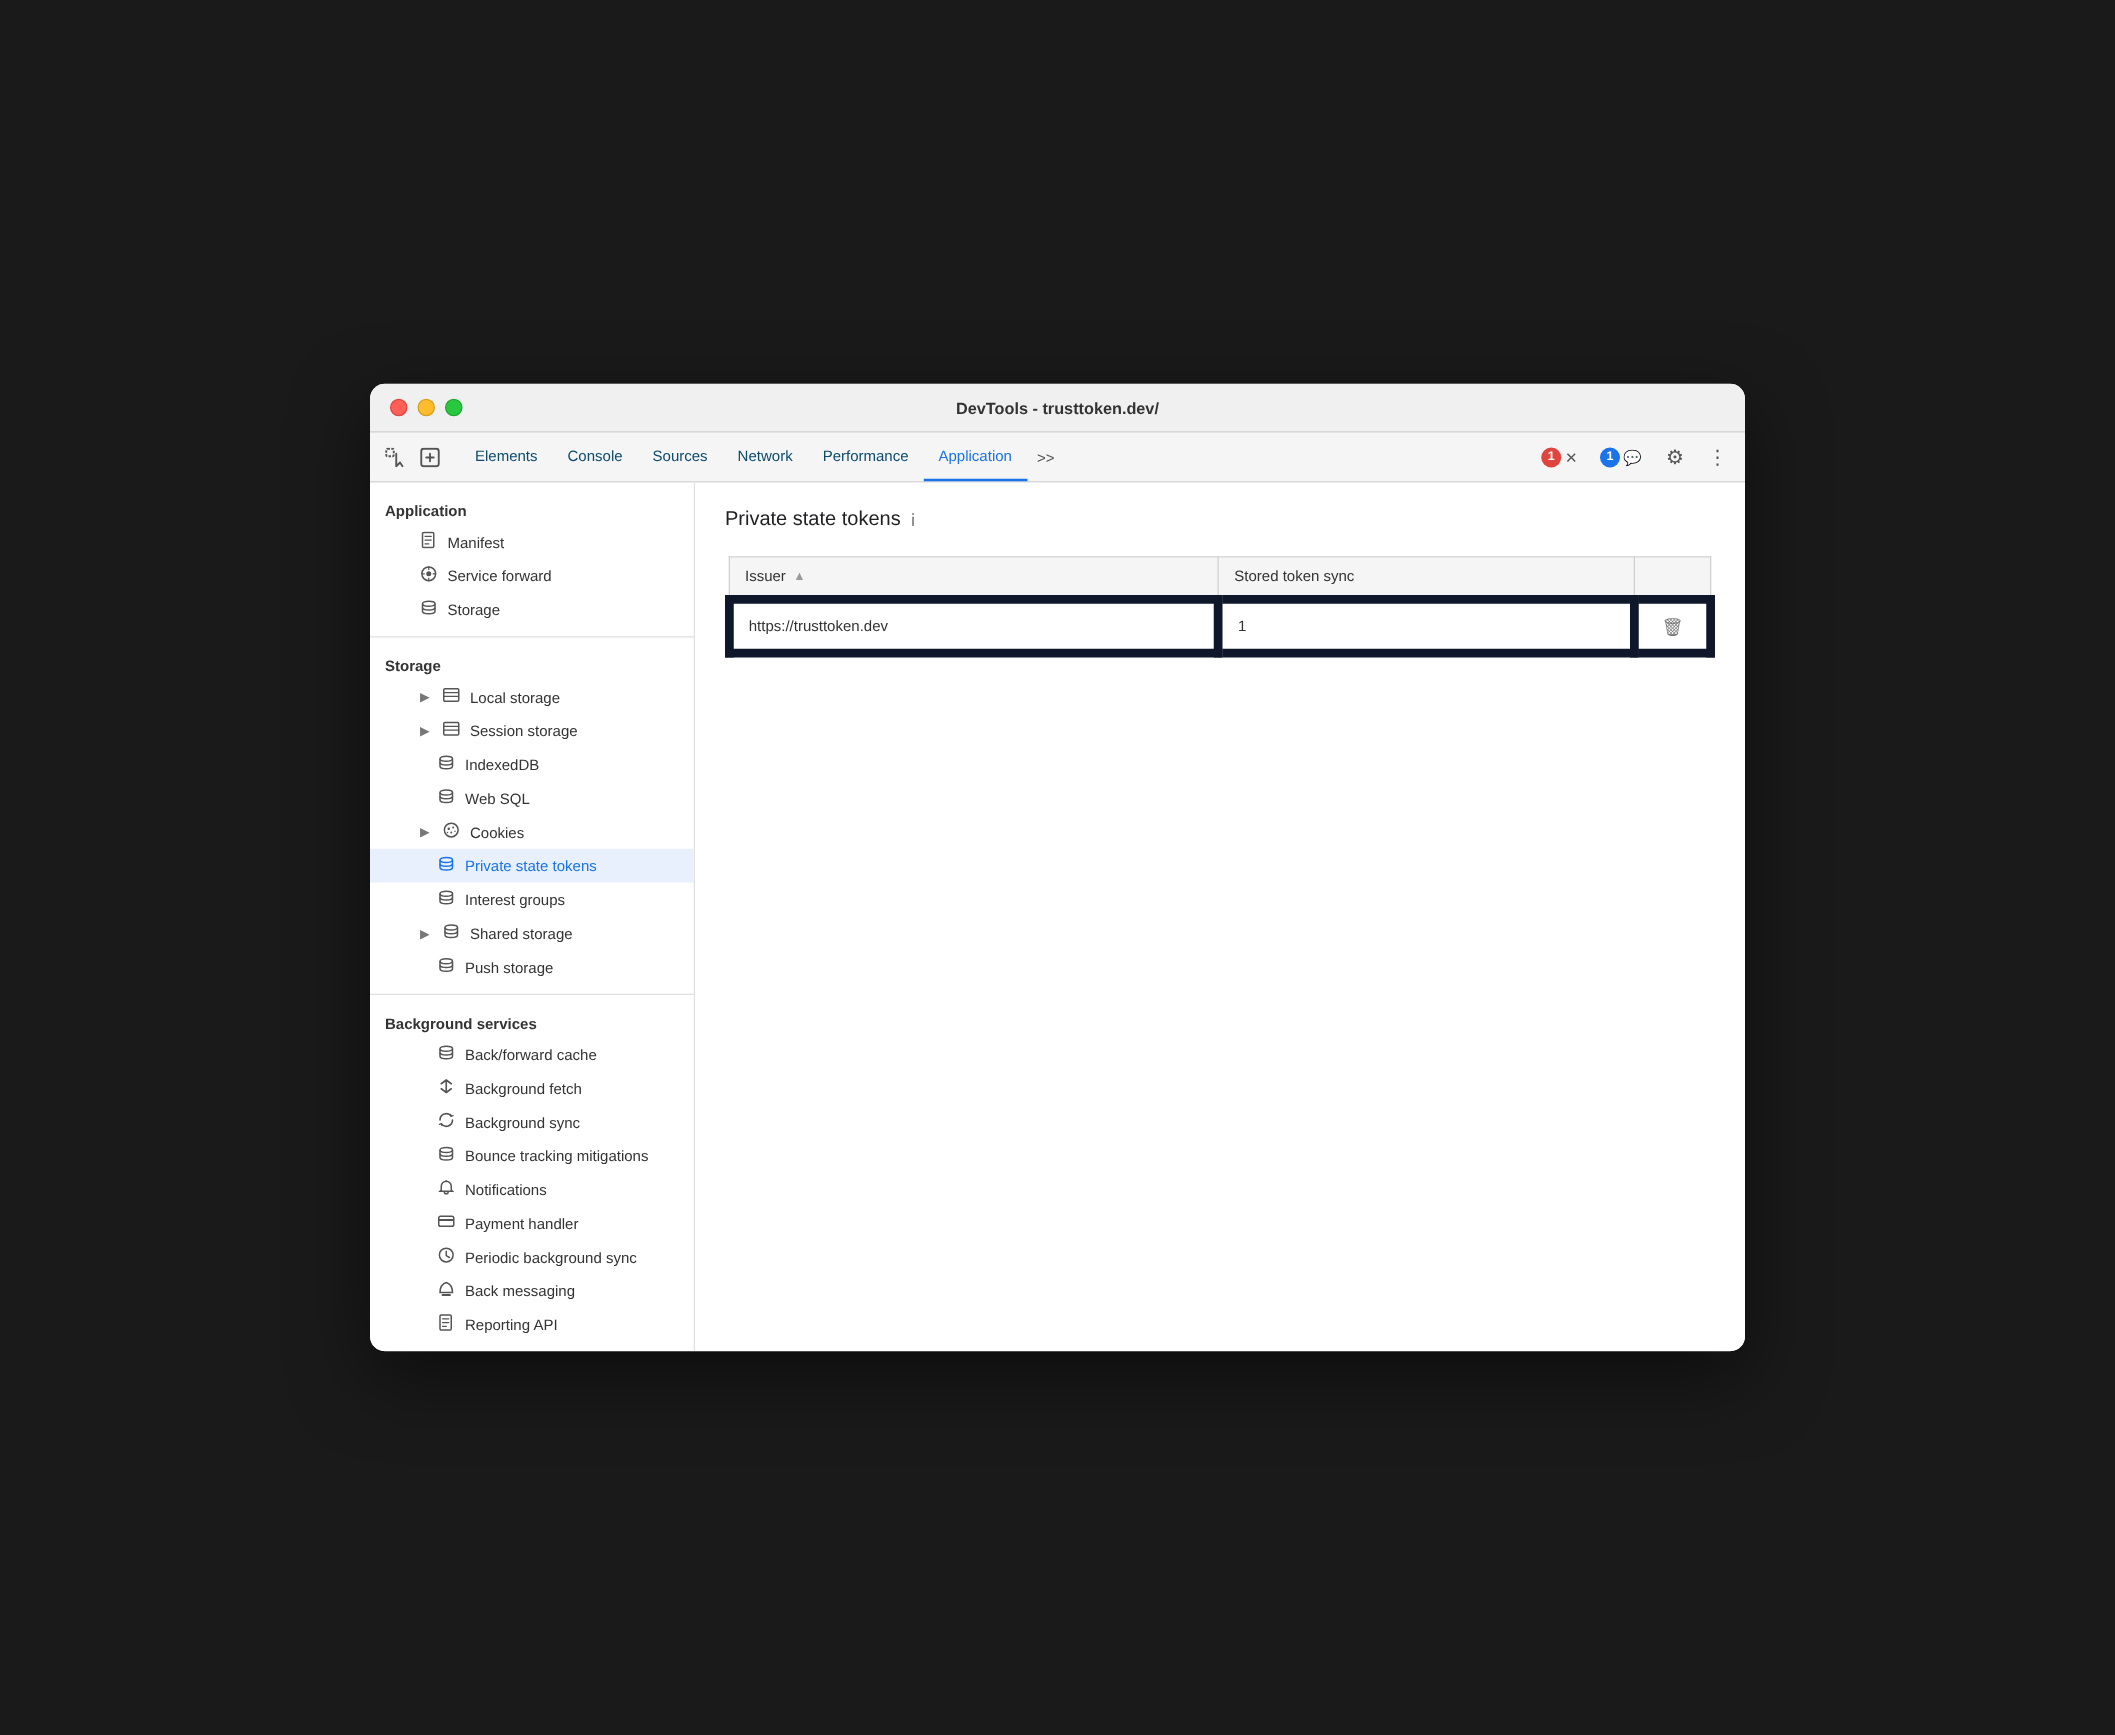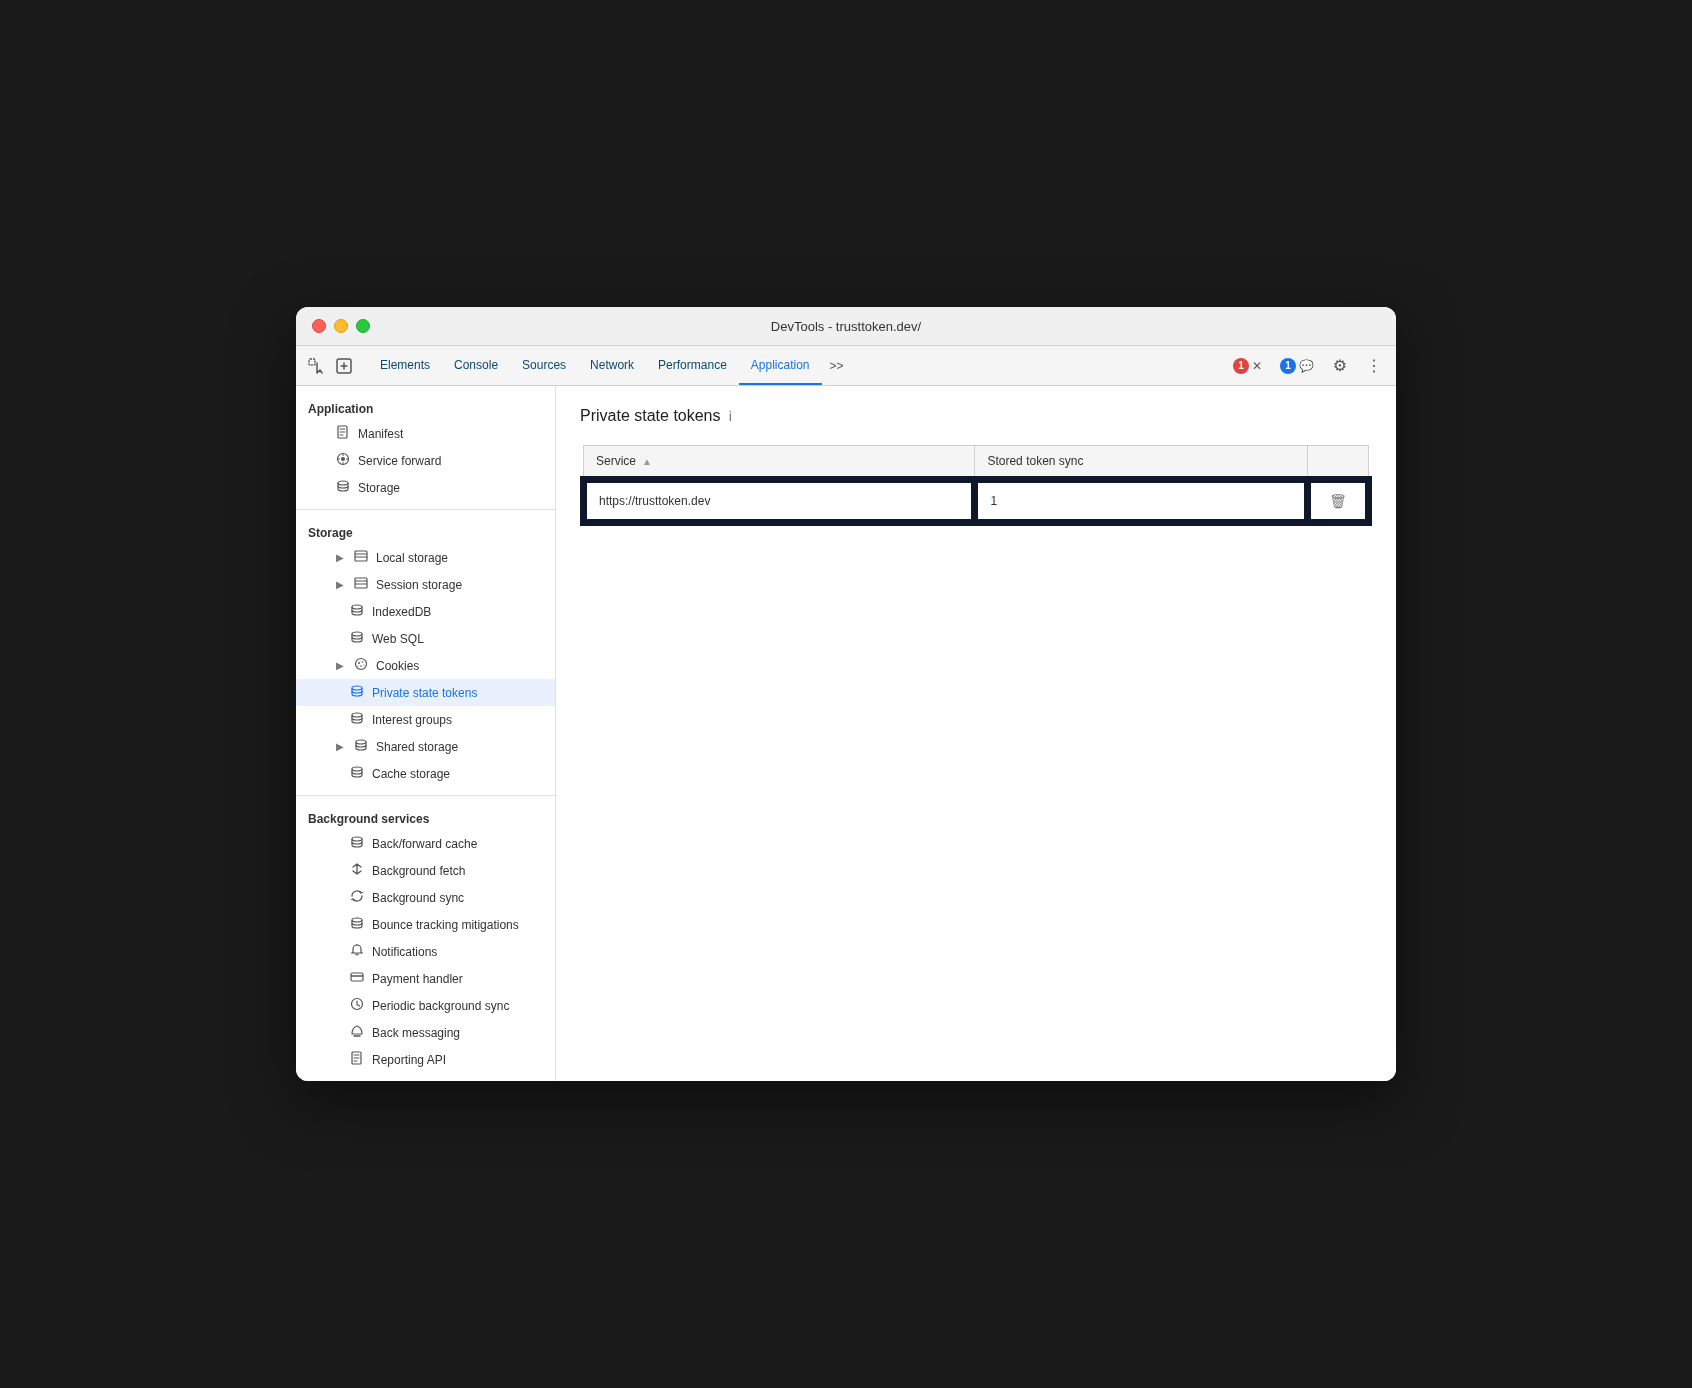--- a/index.html
+++ b/index.html
@@ -41,21 +41,21 @@
       border-radius: 50%;
     }
     .tl-red { background: #ff5f57; border: 1px solid #e0443e; }
     .tl-yellow { background: #febc2e; border: 1px solid #d4a017; }
     .tl-green { background: #28c840; border: 1px solid #1aab29; }
     .title-bar-title {
       position: absolute;
       left: 50%;
       transform: translateX(-50%);
       font-size: 13px;
-      font-weight: 400;
+      font-weight: 700;
       color: #333;
     }
     
     .tab-bar {
       background: #f5f5f5;
       border-bottom: 1px solid #d0d0d0;
       display: flex;
       align-items: center;
       padding: 0 8px;
       height: 40px;
@@ -484,21 +484,21 @@
       </div>
 
       <div class="sidebar-item indent1">
         <span class="item-icon" style="margin-left:14px;">
           <svg width="14" height="14" viewBox="0 0 14 14" fill="none">
               <ellipse cx="7" cy="4" rx="5" ry="2" stroke="#555" stroke-width="1.2"></ellipse>
               <path d="M2 4v6c0 1.1 2.24 2 5 2s5-.9 5-2V4" stroke="#555" stroke-width="1.2"></path>
               <path d="M2 7c0 1.1 2.24 2 5 2s5-.9 5-2" stroke="#555" stroke-width="1.2"></path>
             </svg>
         </span>
-        <span>Cache storage</span>
+        <span>Push storage</span>
       </div>
 
       <div class="sidebar-divider"></div>
 
       <div class="sidebar-section-label">Background services</div>
 
       <div class="sidebar-item indent1">
         <span class="item-icon" style="margin-left:14px;">
           <svg width="14" height="14" viewBox="0 0 14 14" fill="none">
               <ellipse cx="7" cy="4" rx="5" ry="2" stroke="#555" stroke-width="1.2"></ellipse>
@@ -598,21 +598,21 @@
       <div class="panel-title">
         <span>Private state tokens</span>
         <span class="info-icon">ℹ</span>
       </div>
 
       <table class="data-table">
         <thead>
           <tr>
             <th>
               <div class="th-sort">
-                <span>Service</span>
+                <span>Issuer</span>
                 <span class="sort-icon">▲</span>
               </div>
             </th>
             <th>
               <span>Stored token sync</span>
             </th>
             <th class="th-actions"></th>
           </tr>
         </thead>
         <tbody>

